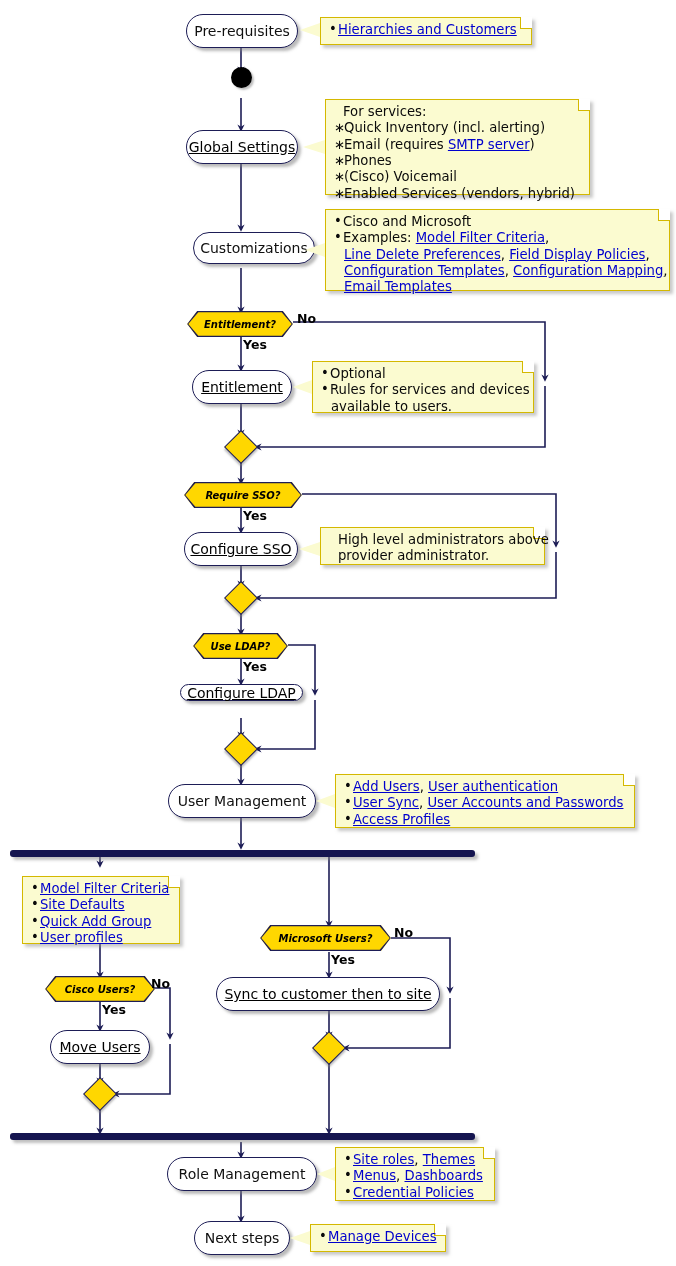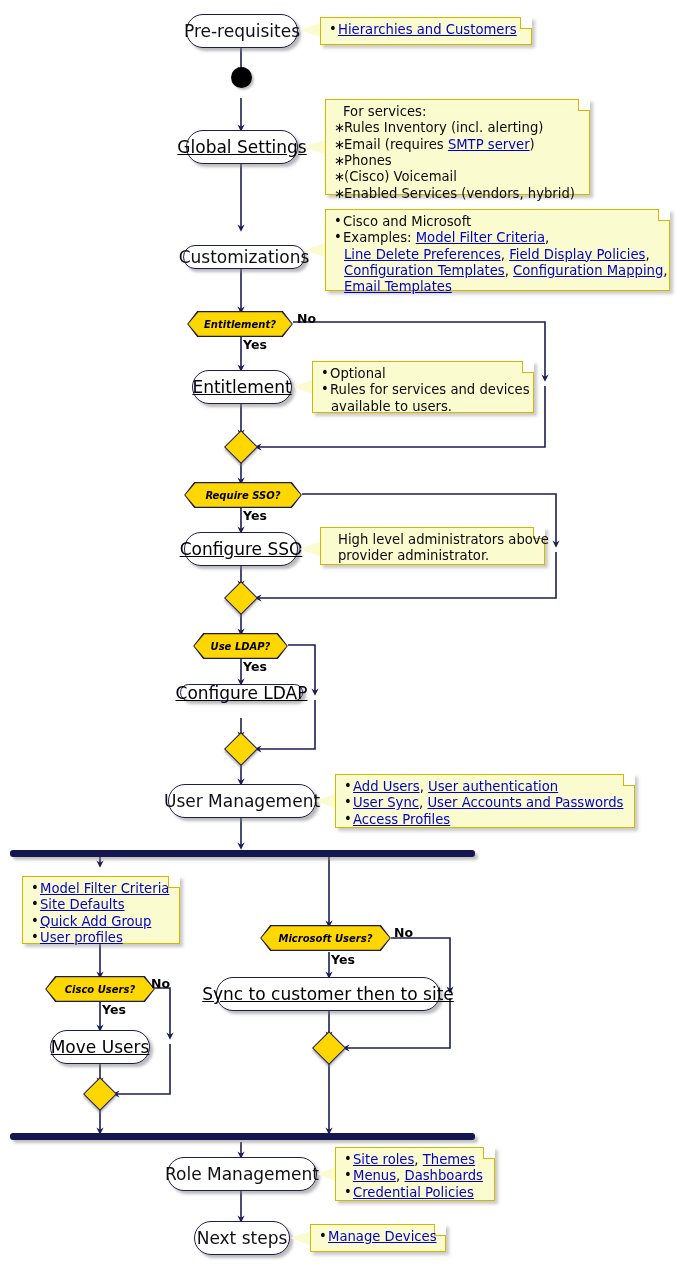--- a/index.html
+++ b/index.html
@@ -13,21 +13,21 @@
   #wires{position:absolute;left:0;top:0;width:676px;height:1266px;}
 
   
   .act{
     position:absolute;
     box-sizing:border-box;
     border:1.4px solid #1d1d56;
     border-radius:17px;
     background:#ffffff;
     color:#101010;
-    font-size:17px;
+    font-size:14px;
     display:flex;align-items:center;justify-content:center;
     box-shadow:3px 3px 3px rgba(130,130,130,.55);
     white-space:nowrap;
     z-index:4;
   }
   .act .lnk{color:#000000;text-decoration:underline;}
 
   
   .dec{
     position:absolute;
@@ -207,21 +207,21 @@
   <div class="act" style="left:186px;top:14px;width:112px;height:34px;">
     <span>Pre-requisites</span>
   </div>
 
   <div class="startdot" style="left:231px;top:67px;"></div>
 
   <div class="act" style="left:186px;top:130px;width:112px;height:34px;">
     <span class="lnk">Global Settings</span>
   </div>
 
-  <div class="act" style="left:183px;top:232px;width:122px;height:24px;margin-top:13px;">
+  <div class="act" style="left:193px;top:232px;width:122px;height:32px;">
     <span>Customizations</span>
   </div>
 
   <div class="dec" style="left:187px;top:311px;width:106px;height:26px;">
     <div class="dec-brd">
       <div class="dec-fill">
         <span>Entitlement?</span>
       </div>
     </div>
   </div>
@@ -318,21 +318,21 @@
     <ul>
         <li class="b"><span class="lnk">Hierarchies and Customers</span></li>
       </ul>
   </div>
   <div class="tail" style="left:300px;top:23px;border-top:7px solid transparent;border-bottom:7px solid transparent;border-right:20px solid #fbfbd0;"></div>
 
   <div class="note" style="left:325px;top:99px;width:265px;height:96px;">
     <div class="fold"></div>
     <ul>
         <li><span class="plain">For services:</span></li>
-        <li class="st"><span class="plain">Rules Inventory (incl. alerting)</span></li>
+        <li class="st"><span class="plain">Quick Inventory (incl. alerting)</span></li>
         <li class="st"><span class="plain">Email (requires </span><span class="lnk">SMTP server</span><span class="plain">)</span></li>
         <li class="st"><span class="plain">Phones</span></li>
         <li class="st"><span class="plain">(Cisco) Voicemail</span></li>
         <li class="st"><span class="plain">Enabled Services (vendors, hybrid)</span></li>
       </ul>
   </div>
   <div class="tail" style="left:303px;top:140px;border-top:7px solid transparent;border-bottom:7px solid transparent;border-right:22px solid #fbfbd0;"></div>
 
   <div class="note" style="left:325px;top:209px;width:345px;height:82px;">
     <div class="fold"></div>

